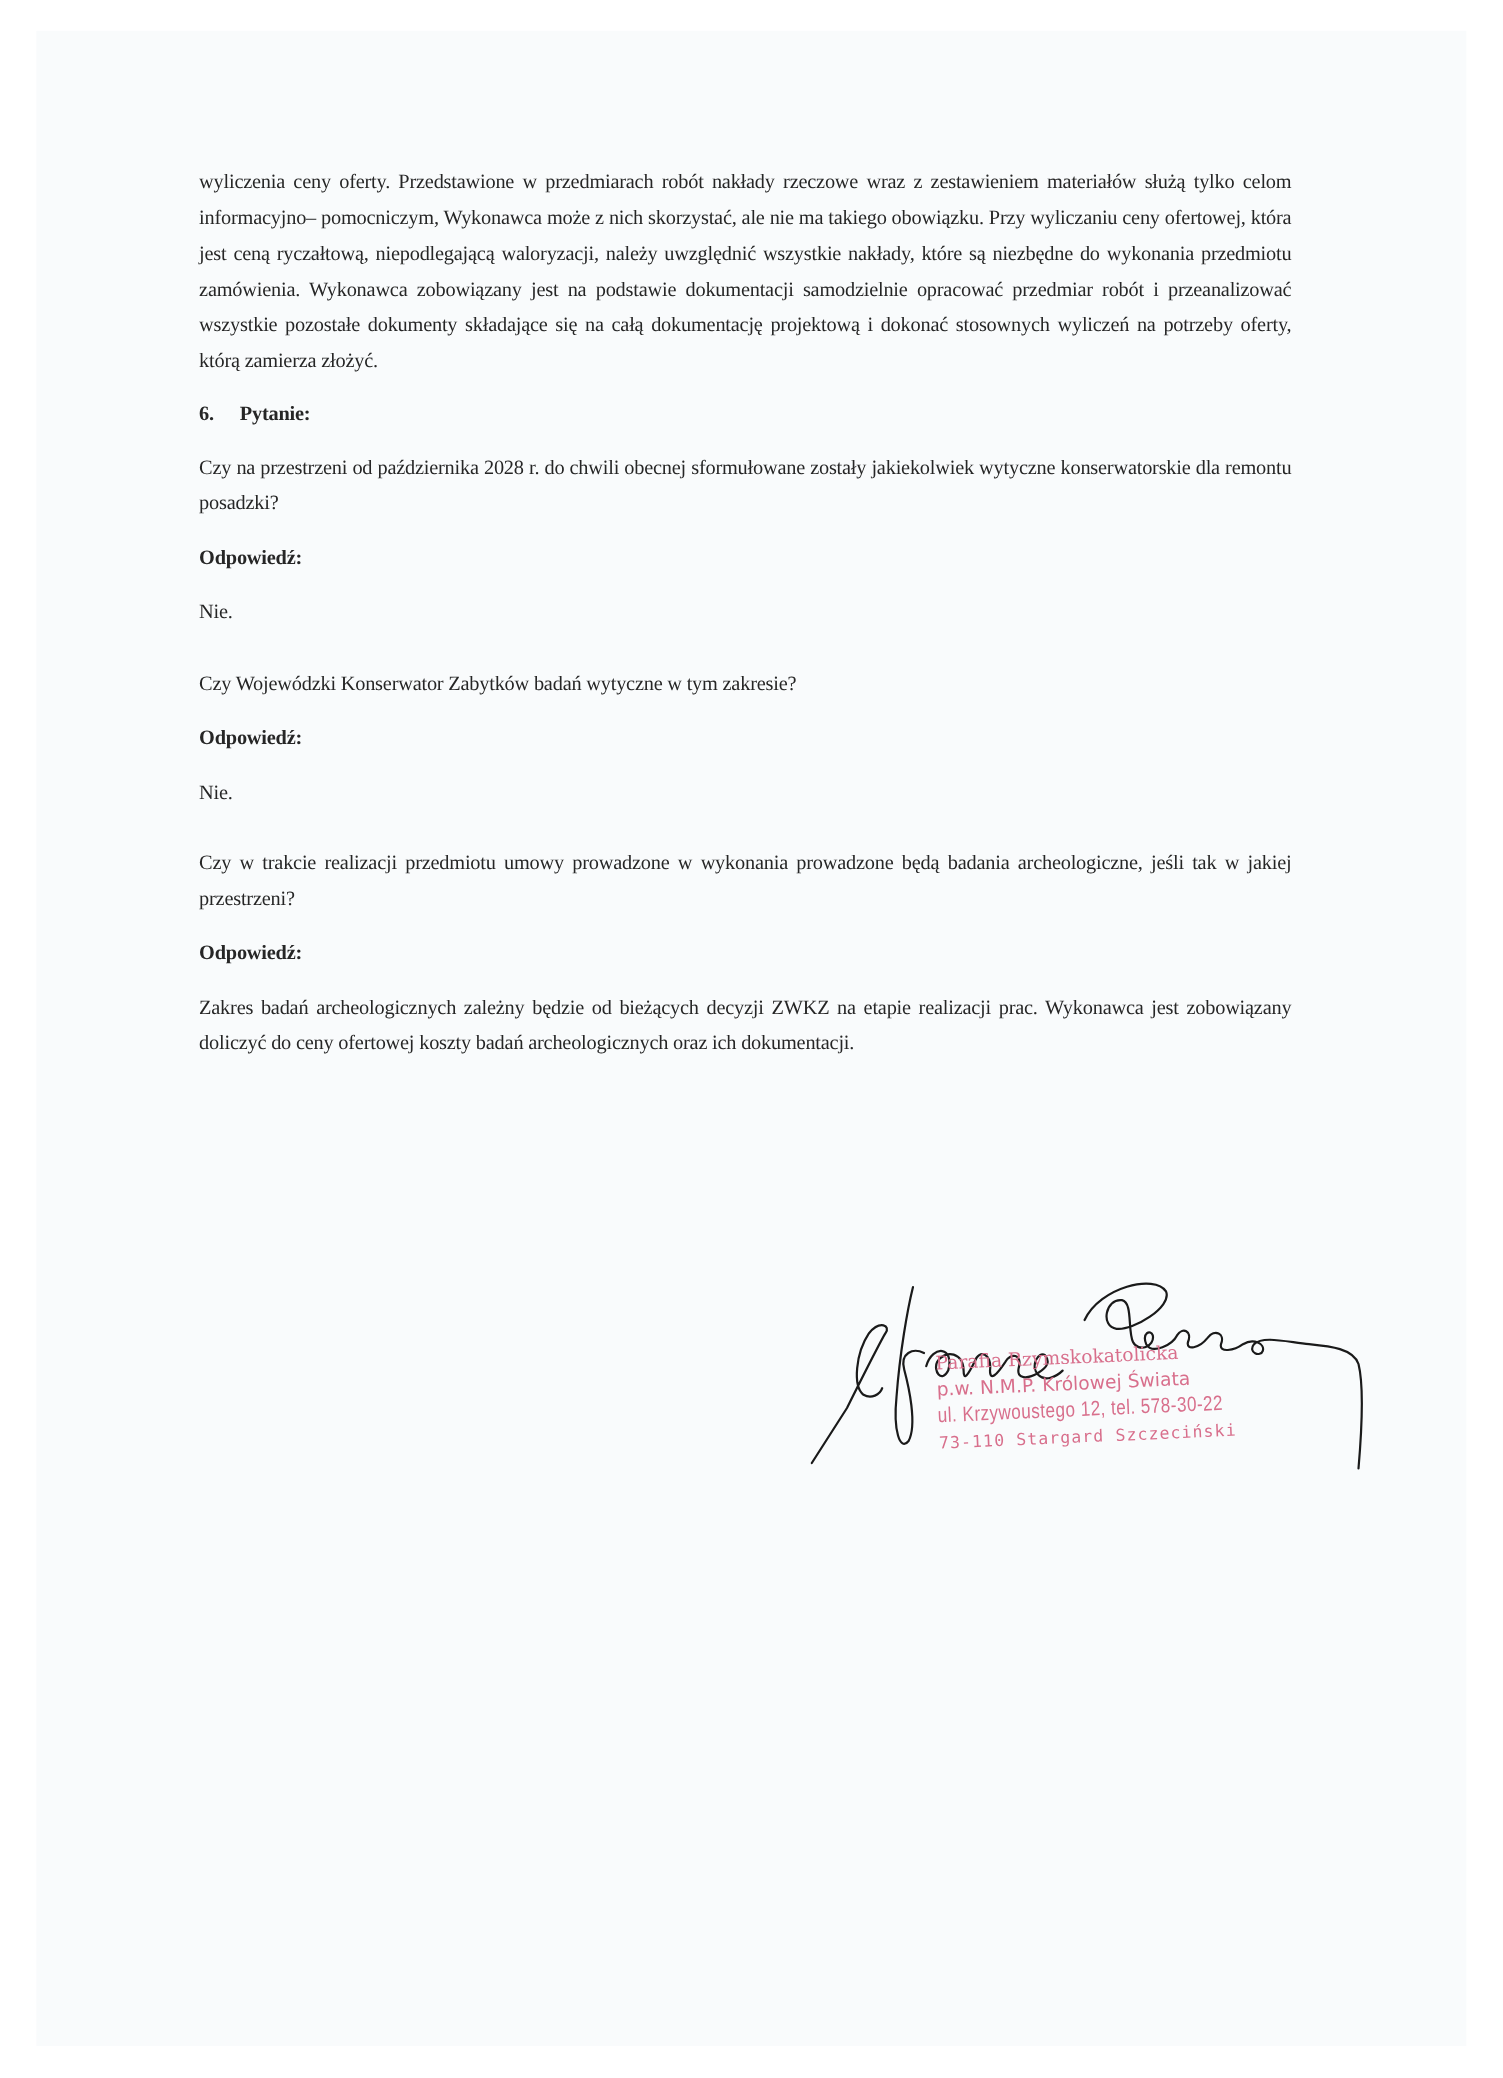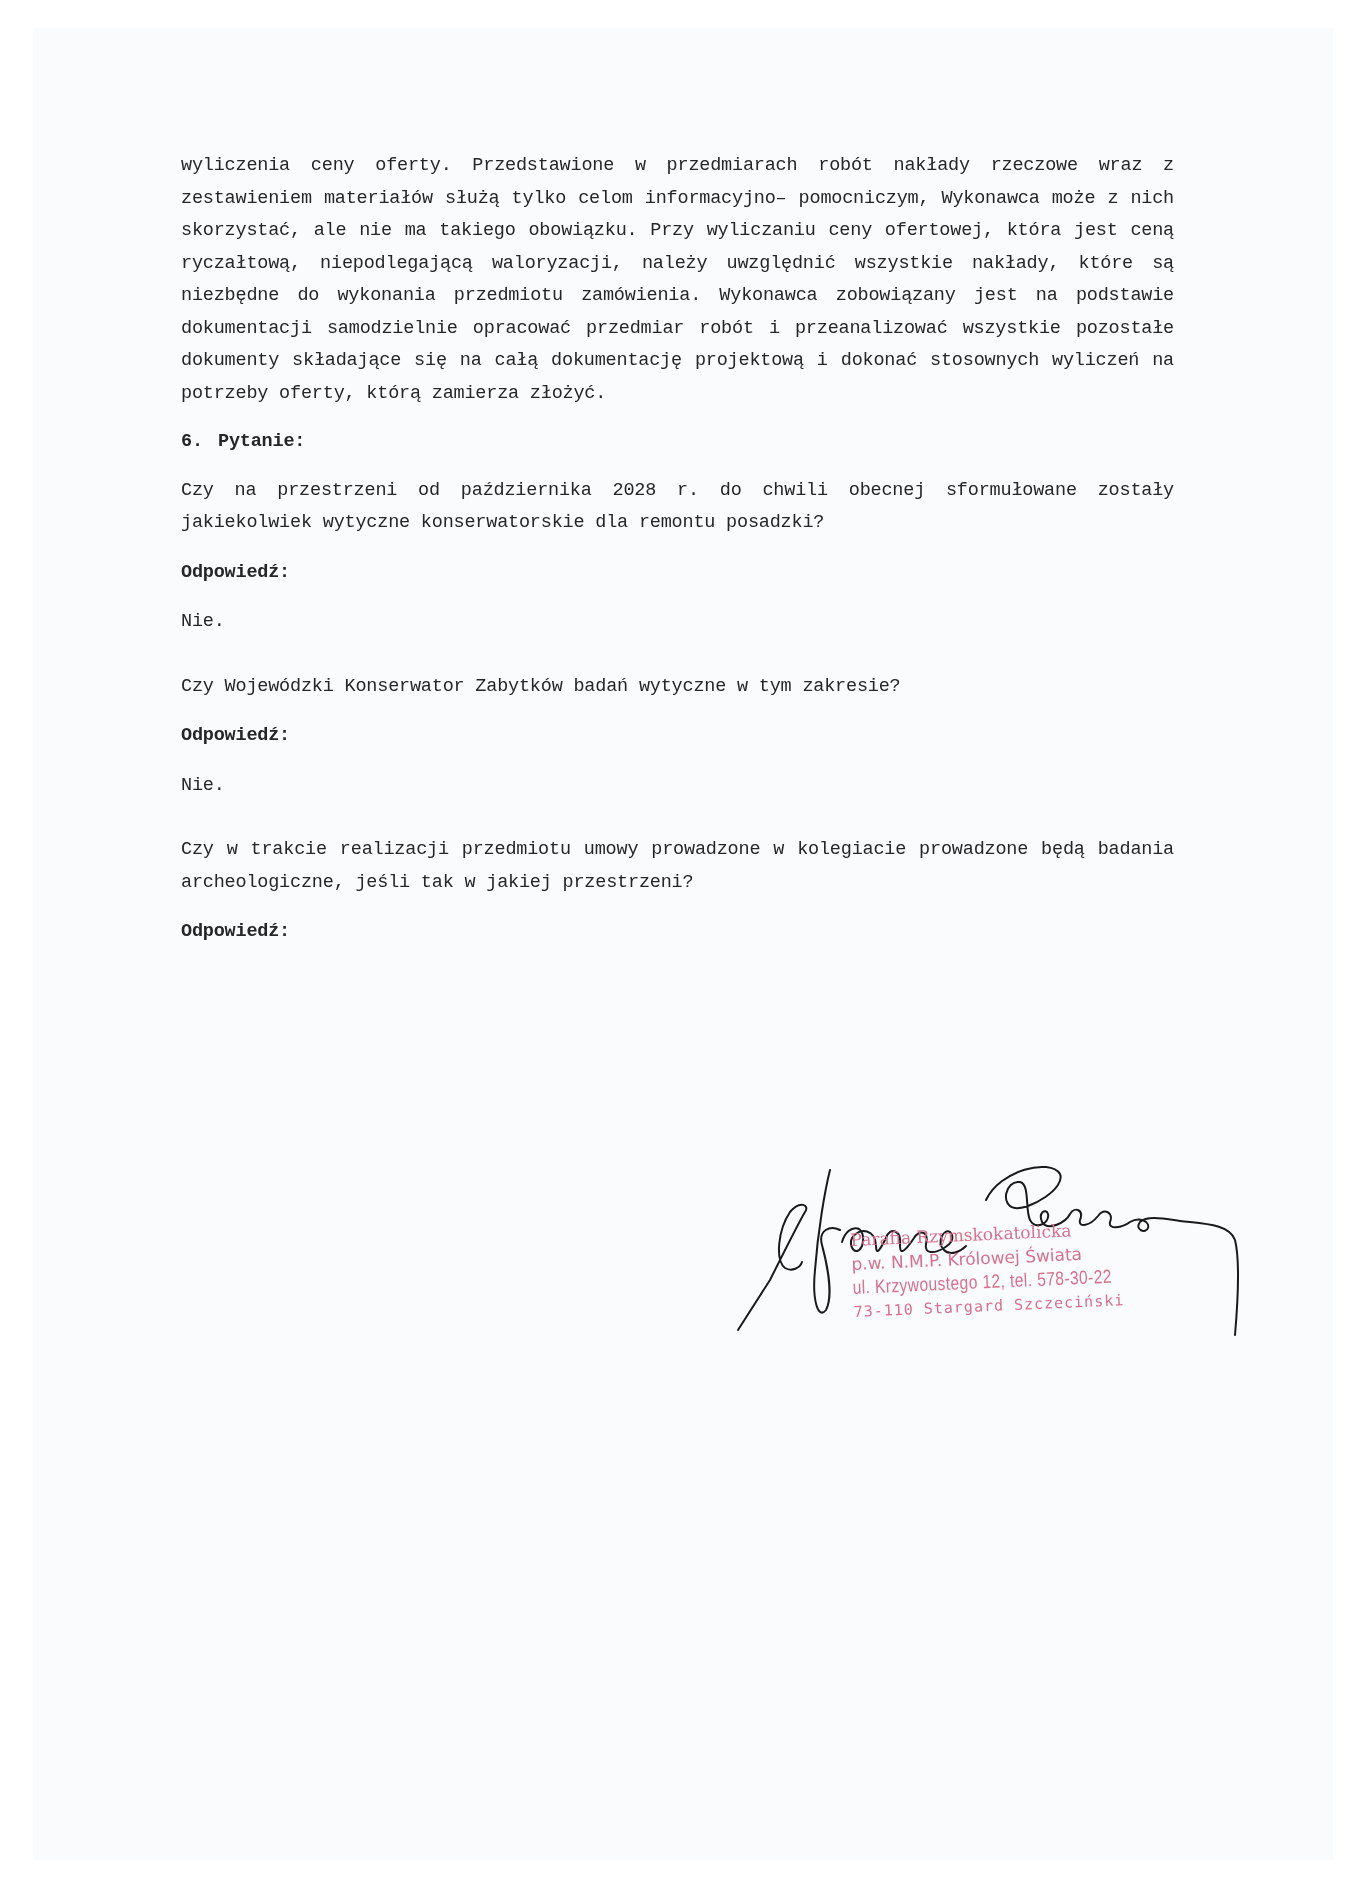--- a/index.html
+++ b/index.html
@@ -3,21 +3,21 @@
   <meta charset="utf-8">
   <style>
     html, body { margin: 0; padding: 0; background: #ffffff; }
     body { width: 1366px; height: 1889px; position: relative; overflow: hidden; }
     .scan {
       position: absolute; left: 33px; top: 28px; width: 1300px; height: 1832px;
       background: #f9fbfc;
     }
     .doc {
       position: absolute; left: 181px; top: 150px; width: 993px;
-      font-family: Liberation Mono, monospace;
+      font-family: Liberation Serif, serif;
       font-size: 18.5px; color: #262626; line-height: 32.5px;
       letter-spacing: -0.2px;
     }
     p { margin: 0; text-align: justify; }
     .heading { font-weight: bold; }
     .heading .num { display: inline-block; width: 37px; }
     .gap-s { height: 16px; }
     .gap-m { height: 17px; }
     .bold { font-weight: bold; }
     .sig {
@@ -54,24 +54,25 @@
   <div class="gap-s"></div>
   <div class="gap-s"></div>
   <p>Czy Wojewódzki Konserwator Zabytków badań wytyczne w tym zakresie?</p>
   <div class="gap-m"></div>
   <p class="bold">Odpowiedź:</p>
   <div class="gap-m"></div>
   <p>Nie.</p>
 
   <div class="gap-s"></div>
   <div class="gap-s"></div>
-  <p>Czy w trakcie realizacji przedmiotu umowy prowadzone w kolegiacie prowadzone będą badania archeologiczne, jeśli tak w jakiej przestrzeni?</p>
+  <p>Czy w trakcie realizacji przedmiotu umowy prowadzone w wykonania prowadzone będą badania archeologiczne, jeśli tak w jakiej przestrzeni?</p>
   <div class="gap-m"></div>
   <p class="bold">Odpowiedź:</p>
   <div class="gap-m"></div>
+  <p>Zakres badań archeologicznych zależny będzie od bieżących decyzji ZWKZ na etapie realizacji prac. Wykonawca  jest zobowiązany doliczyć do ceny ofertowej koszty badań archeologicznych oraz ich dokumentacji.</p>
 </div>
 
 <svg class="sig" viewBox="0 0 520 190" fill="none" stroke="#1a1a1a" stroke-width="2" stroke-linecap="round" stroke-linejoin="round">
   <path d="M8 180 L40 130 C55 100 70 70 75 62 C80 55 70 50 60 62 C48 80 45 110 55 118 C62 122 70 118 72 112"></path>
   <path d="M100 20 C95 40 88 80 85 120 C82 150 88 170 96 160 C104 145 96 110 92 95 C88 80 100 75 110 80"></path>
   <path d="M112 92 C118 72 138 74 132 96 C126 108 118 96 122 88 C130 76 146 80 146 96 C146 106 150 100 156 88 C160 76 172 80 170 96 C170 106 176 100 184 88 C188 80 200 80 196 94 C194 104 204 104 214 98 C222 93 225 88 220 82 C214 78 206 92 214 100 C220 106 230 102 236 96"></path>
   <path d="M256 50 C270 20 320 8 330 24 C336 38 300 60 285 58 C270 56 275 30 290 32 C300 34 295 60 300 70 C305 80 320 74 318 64 C316 58 308 62 312 72 C318 82 336 72 340 64 C345 56 354 60 350 70 C348 78 360 76 368 66 C374 58 384 62 380 72 C378 80 392 78 400 72 C410 66 420 72 418 78 C416 84 404 80 410 72 C418 64 440 70 460 72 C480 74 500 76 505 90 C510 110 508 150 505 185"></path>
 </svg>
 
 <div class="stamp">

